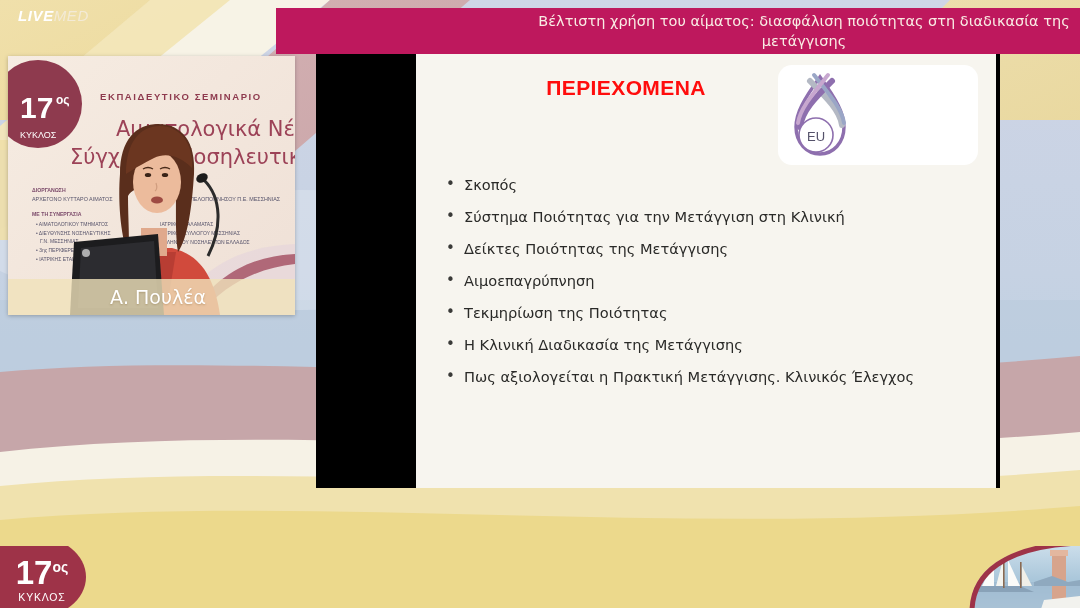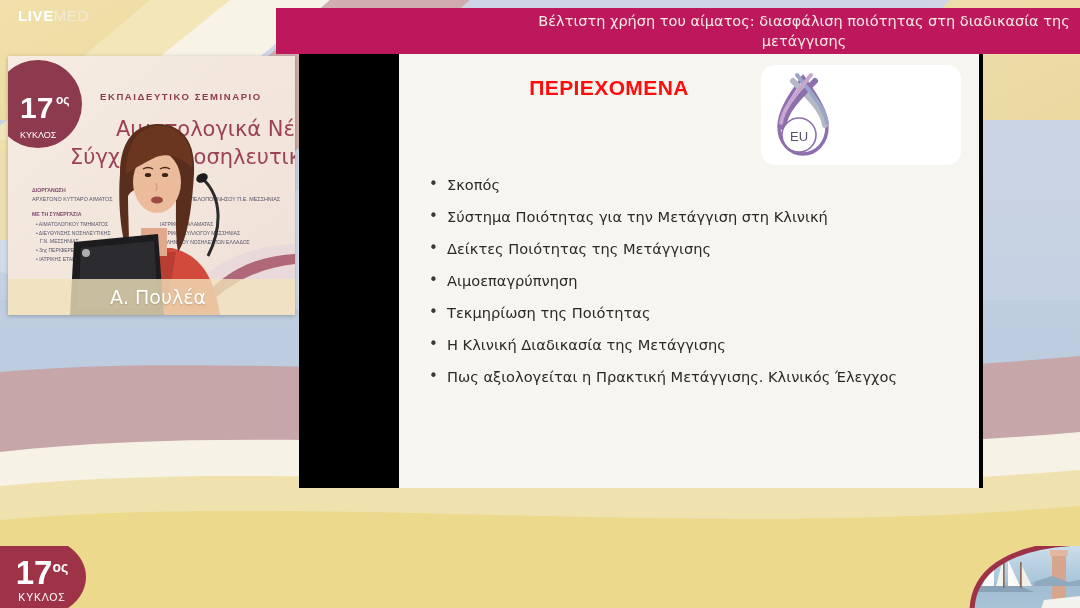--- a/index.html
+++ b/index.html
@@ -12,20 +12,21 @@
 
   
   #bg { position:absolute; inset:0; overflow:hidden; z-index:0; background:#efe3c2; }
   #bg svg { position:absolute; inset:0; width:1080px; height:608px; display:block; }
 
   
   #livemed {
     position:absolute; left:18px; top:8px; z-index:40;
     font-size:15px; letter-spacing:0.6px; line-height:1;
     font-family:"Liberation Sans", sans-serif;
+    font-style:italic;
   }
   #livemed .lv { color:#ffffff; font-weight:bold; }
   #livemed .md { color:#f3ead6; font-weight:normal; }
 
   
   #topbanner {
     position:absolute; left:276px; top:8px; width:808px; height:46px; z-index:30;
     background:#be185d;
     display:flex; align-items:center; justify-content:flex-end;
   }
@@ -46,21 +47,21 @@
     position:absolute; left:0; bottom:0; width:100%; height:36px; z-index:26;
     background:rgba(240,226,186,.80);
     display:flex; align-items:center; justify-content:center;
     color:#ffffff; font-size:19px; font-family:"DejaVu Sans", sans-serif;
     text-shadow:0 1px 2px rgba(120,90,40,.35);
     padding-left:13px;
   }
 
   
   #stage {
-    position:absolute; left:299px; top:54px; width:684px; height:434px; z-index:20;
+    position:absolute; left:316px; top:54px; width:684px; height:434px; z-index:20;
     background:#000;
   }
   #slide {
     position:absolute; left:100px; top:0px; width:580px; height:434px;
     background:#f7f5ef;
     overflow:hidden;
   }
   #slide-title {
     position:absolute; top:22px; left:0; width:100%;
     text-align:center; color:#ff0d0d;

